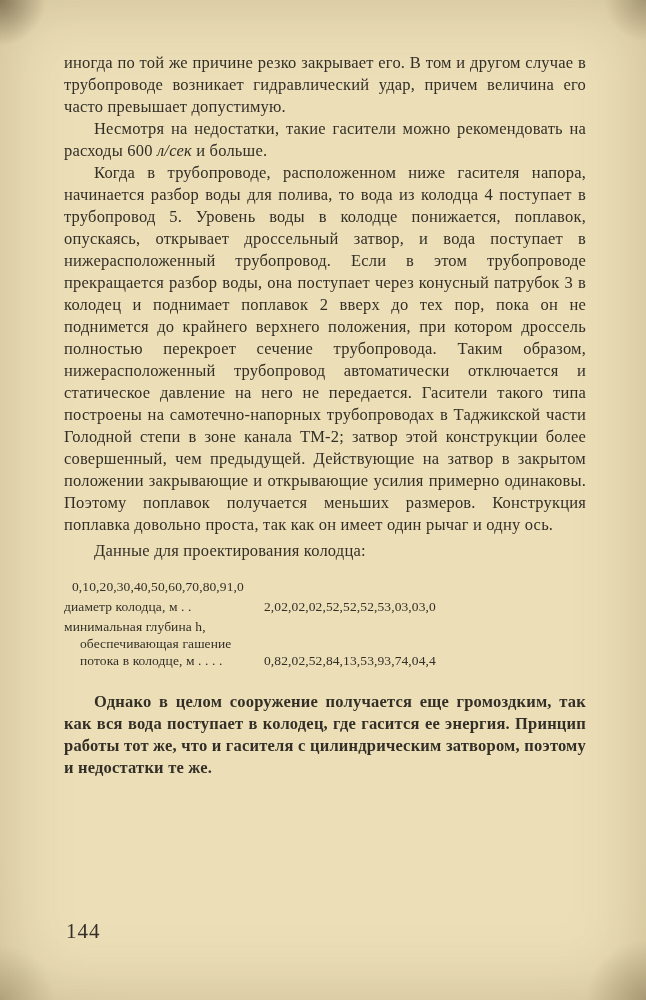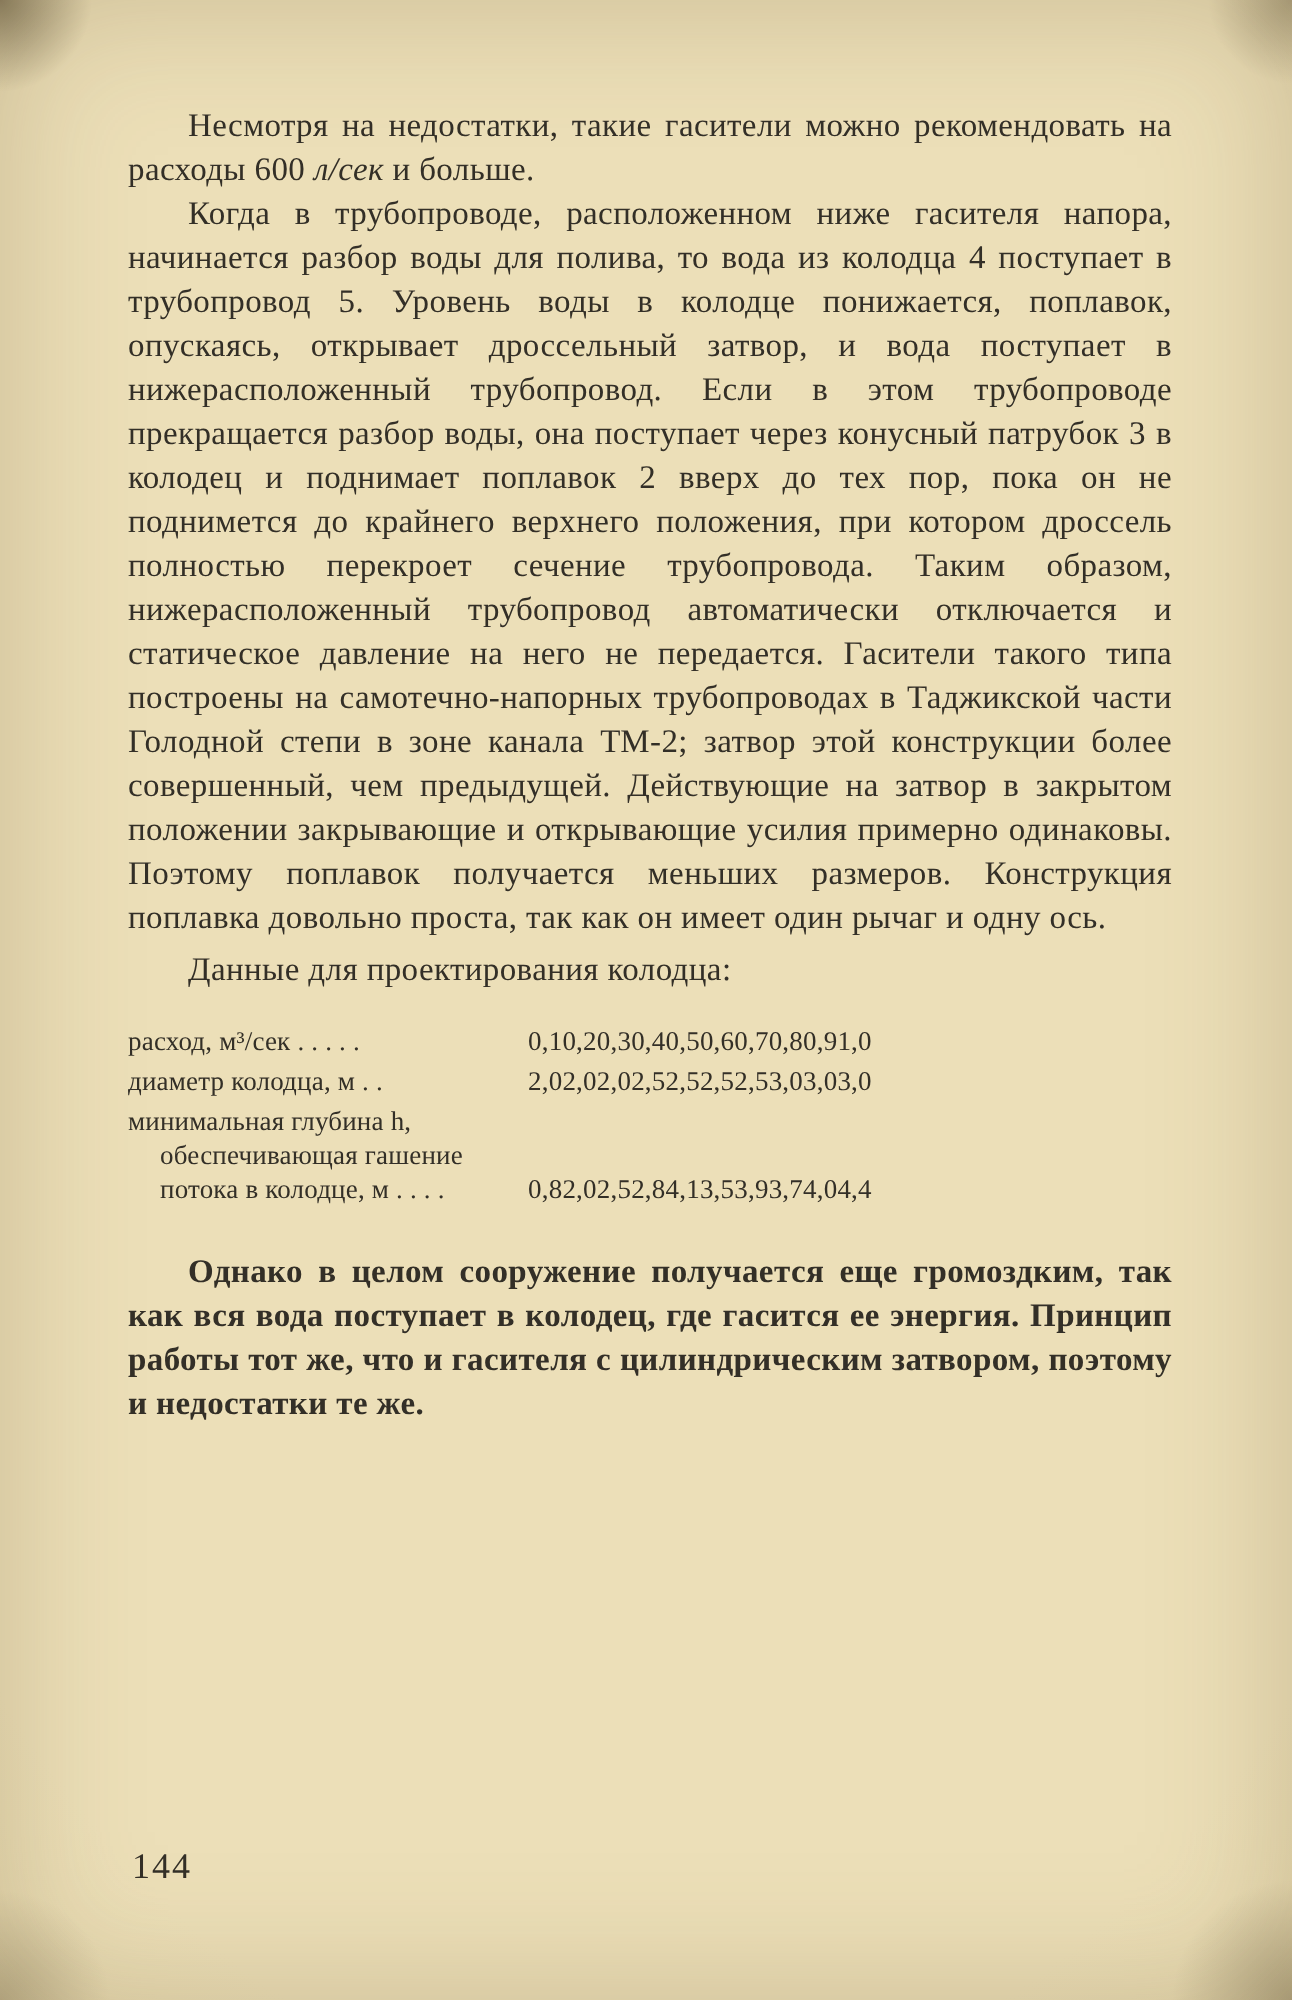--- a/index.html
+++ b/index.html
@@ -61,42 +61,42 @@
   .tbl-values{
     flex:1;
     display:flex;
     padding-left:8px;
   }
   p.after-table{margin-top:22px;font-weight:bold;}
   .page-number{
     position:absolute;
     left:66px;
     bottom:56px;
-    font-size:18px;
+    font-size:21px;
     letter-spacing:1px;
   }
 </style>
 </head>
 <body>
 
 <div class="page">
   <div class="content">
 
+    <p class="para first">иногда по той же причине резко закрывает его. В том и другом случае в трубопроводе возникает гидравлический удар, причем величина его часто превышает допустимую.</p>
 
     <p class="para"><span>Несмотря на недостатки, такие гасители можно рекомендовать на расходы 600 </span><span class="unit">л/сек</span><span> и больше.</span></p>
 
 
     <p class="para">Когда в трубопроводе, расположенном ниже гасителя напора, начинается разбор воды для полива, то вода из колодца 4 поступает в трубопровод 5. Уровень воды в колодце понижается, поплавок, опускаясь, открывает дроссельный затвор, и вода поступает в нижерасположенный трубопровод. Если в этом трубопроводе прекращается разбор воды, она поступает через конусный патрубок 3 в колодец и поднимает поплавок 2 вверх до тех пор, пока он не поднимется до крайнего верхнего положения, при котором дроссель полностью перекроет сечение трубопровода. Таким образом, нижерасположенный трубопровод автоматически отключается и статическое давление на него не передается. Гасители такого типа построены на самотечно-напорных трубопроводах в Таджикской части Голодной степи в зоне канала ТМ-2; затвор этой конструкции более совершенный, чем предыдущей. Действующие на затвор в закрытом положении закрывающие и открывающие усилия примерно одинаковы. Поэтому поплавок получается меньших размеров. Конструкция поплавка довольно проста, так как он имеет один рычаг и одну ось.</p>
 
     <p class="para data-intro">Данные для проектирования колодца:</p>
 
     <div class="tbl">
 
       <div class="tbl-row">
-        <div class="tbl-label">расход, м³/сек . . . . .</div>
         <div class="tbl-values">
           <span>0,1</span>
           <span>0,2</span>
           <span>0,3</span>
           <span>0,4</span>
           <span>0,5</span>
           <span>0,6</span>
           <span>0,7</span>
           <span>0,8</span>
           <span>0,9</span>

